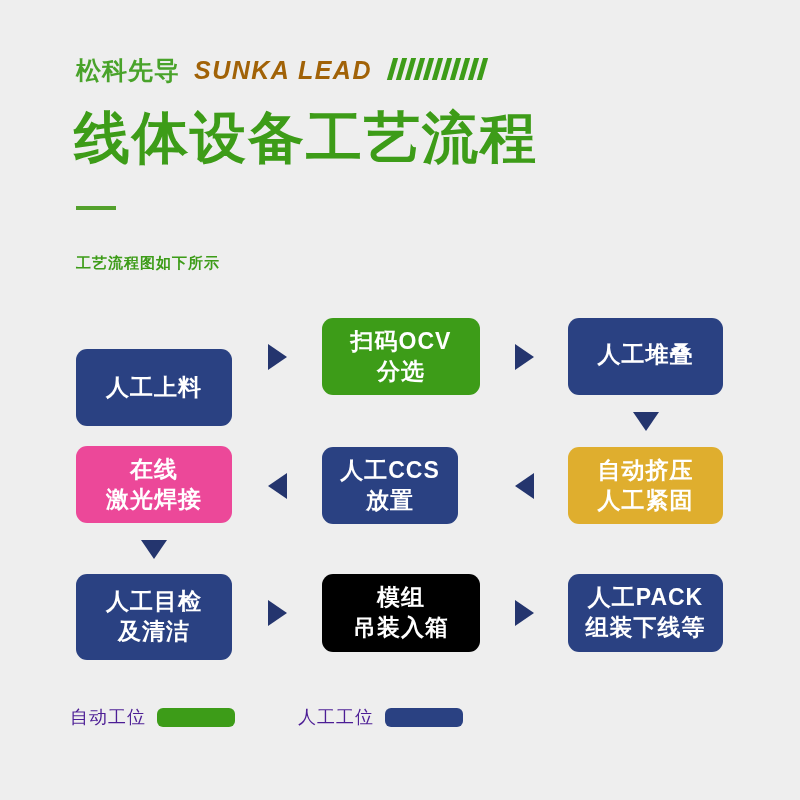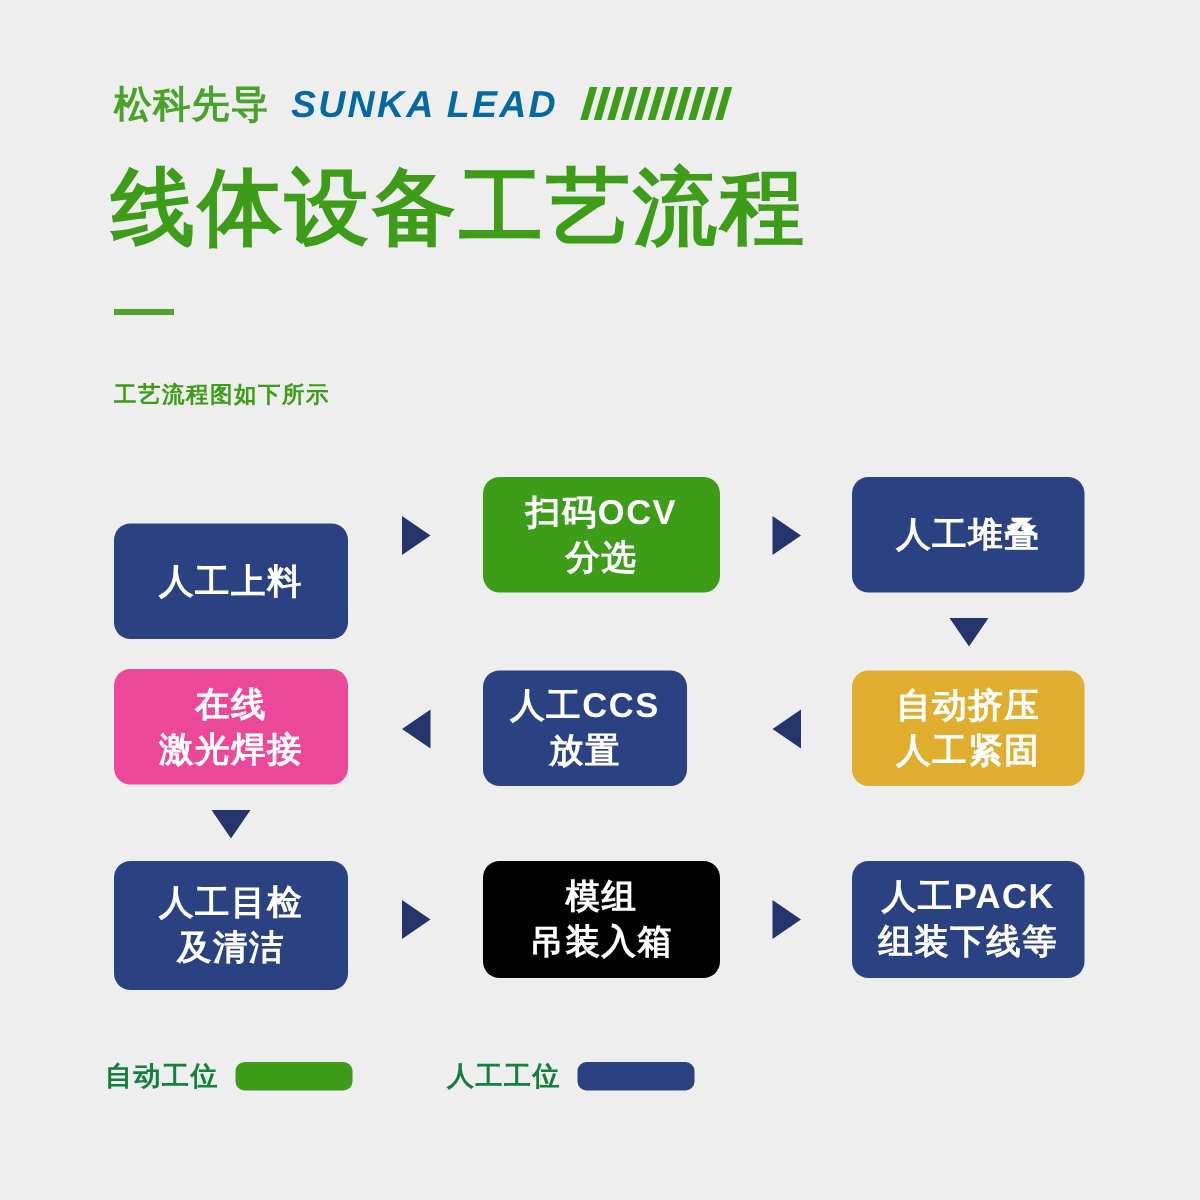--- a/index.html
+++ b/index.html
@@ -36,21 +36,21 @@
     font-weight: 700;
     color: #49a32a;
     letter-spacing: 1px;
     line-height: 1;
     white-space: nowrap;
   }
   .brand-en {
     font-size: 25px;
     font-weight: 700;
     font-style: italic;
-    color: #0369a1;
+    color: #a16207;
     letter-spacing: 1.5px;
     line-height: 1;
     white-space: nowrap;
   }
   .brand-stripes {
     display: flex;
     align-items: center;
     gap: 4px;
     height: 22px;
     margin-left: 4px;
@@ -158,22 +158,22 @@
   }
   .legend-item {
     position: absolute;
     display: flex;
     align-items: center;
     gap: 11px;
     height: 30px;
   }
   .legend-label {
     font-size: 18px;
-    font-weight: 700;
-    color: #15803d;
+    font-weight: 400;
+    color: #4c1d95;
     letter-spacing: 1px;
     white-space: nowrap;
   }
   .legend-swatch {
     width: 78px;
     height: 19px;
     border-radius: 6px;
   }
 </style>
 </head>
@@ -206,21 +206,21 @@
   <div class="section-note">工艺流程图如下所示</div>
 
   <div class="flow">
       <div class="node c-navy" style="left: 76px; top: 318px; width: 156px; height: 77px; background: rgb(42, 65, 130); margin-top: 31px;">
         <span>人工上料</span>
       </div>
       <div class="node c-green" style="left: 322px; top: 318px; width: 158px; height: 77px; background: rgb(61, 156, 24);">
         <span>扫码OCV</span>
         <span>分选</span>
       </div>
-      <div class="node c-navy" style="left: 568px; top: 318px; width: 155px; height: 77px; background: rgb(42, 65, 130);">
+      <div class="node c-navy" style="left: 568px; top: 318px; width: 155px; height: 77px; background: rgb(42, 65, 130); font-family: Liberation Mono, monospace;">
         <span>人工堆叠</span>
       </div>
       <div class="node c-gold" style="left: 568px; top: 447px; width: 155px; height: 77px; background: rgb(223, 174, 46);">
         <span>自动挤压</span>
         <span>人工紧固</span>
       </div>
       <div class="node c-navy" style="left: 322px; top: 447px; width: 136px; height: 77px; background: rgb(42, 65, 130);">
         <span>人工CCS</span>
         <span>放置</span>
       </div>

